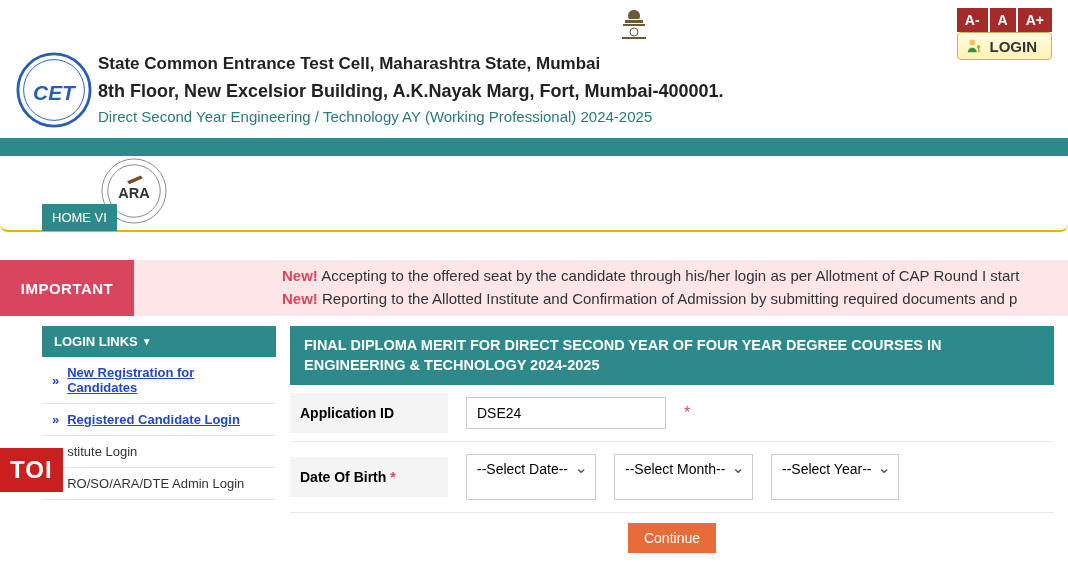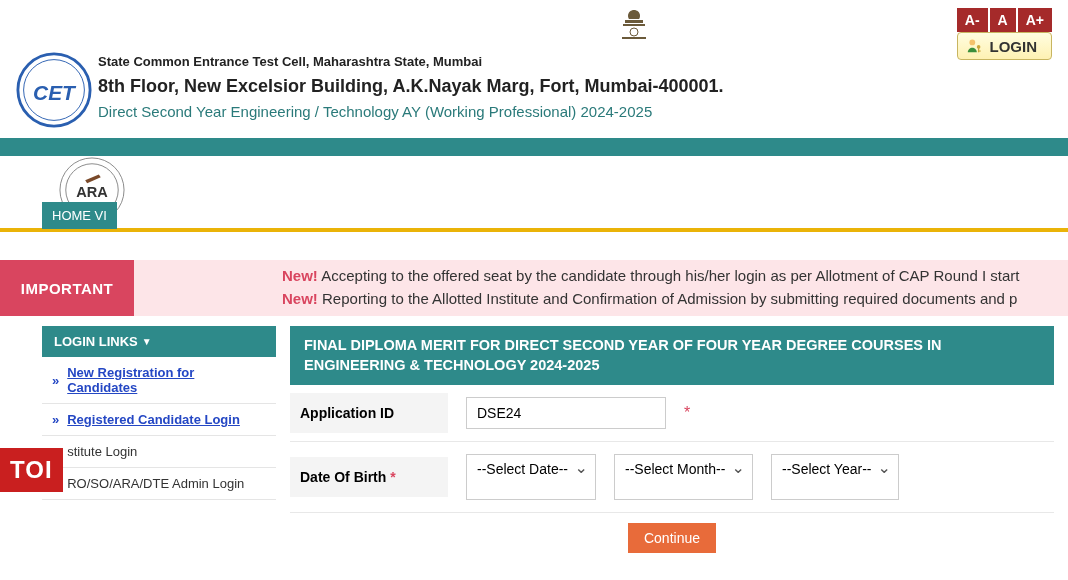--- a/index.html
+++ b/index.html
@@ -12,27 +12,27 @@
     
     .login-btn { position: absolute; top: 32px; right: 16px; background: linear-gradient(#fffde0, #fef1b3); border: 1px solid #c8b560; border-radius: 4px; padding: 4px 14px 4px 8px; display: flex; align-items: center; gap: 6px; cursor: pointer; font-weight: bold; color: #333; font-size: 15px; }
     .login-icon { width: 18px; height: 18px; display: inline-block; }
     
     .logo-area { display: flex; align-items: flex-start; gap: 6px; }
     .cet-logo { width: 76px; height: 76px; flex-shrink: 0; }
     .emblem { width: 30px; height: 40px; margin: 0 auto 4px; display: block; }
     
     .header-text { flex: 1; padding-top: 2px; }
     .emblem-wrap { text-align: center; margin-left: 200px; margin-bottom: 2px; }
-    .org-name { font-size: 13px; font-weight: bold; color: #222; }
+    .org-name { font-size: 17px; font-weight: bold; color: #222; }
     .org-addr { font-size: 18px; font-weight: bold; color: #222; margin-top: 7px; }
     .subtitle { font-size: 15px; color: #2a7a7a; margin-top: 6px; }
     
     .teal-band { background: #2e8a8a; height: 18px; margin-top: 2px; }
     
-    .ara-row { background: #fff; border-bottom: 4px solid #eab308; display: flex; align-items: center; padding: 0 0 0 58px; height: 76px; position: relative; }
+    .ara-row { background: #fff; border-bottom: 2px solid #eab308; display: flex; align-items: center; padding: 0 0 0 100px; height: 76px; position: relative; border-radius: 8px; }
     .ara-logo { width: 68px; height: 68px; }
     .home-tab { position: absolute; left: 42px; bottom: -1px; background: #2e8a8a; color: #fff; padding: 6px 10px; font-size: 13px; font-weight: 500; }
     
     .spacer-band { height: 28px; background: #fff; }
     
     .important-row { background: #fde5e8; display: flex; align-items: stretch; height: 56px; overflow: hidden; }
     .important-label { background: #d9455f; color: #fff; font-weight: bold; padding: 0 12px; display: flex; align-items: center; font-size: 15px; letter-spacing: 0.5px; flex-shrink: 0; width: 134px; justify-content: center; }
     .marquee { flex: 1; padding: 4px 8px; font-size: 15px; color: #333; line-height: 1.55; overflow: hidden; white-space: nowrap; }
     .new-tag { color: #d9455f; font-weight: bold; }
     

